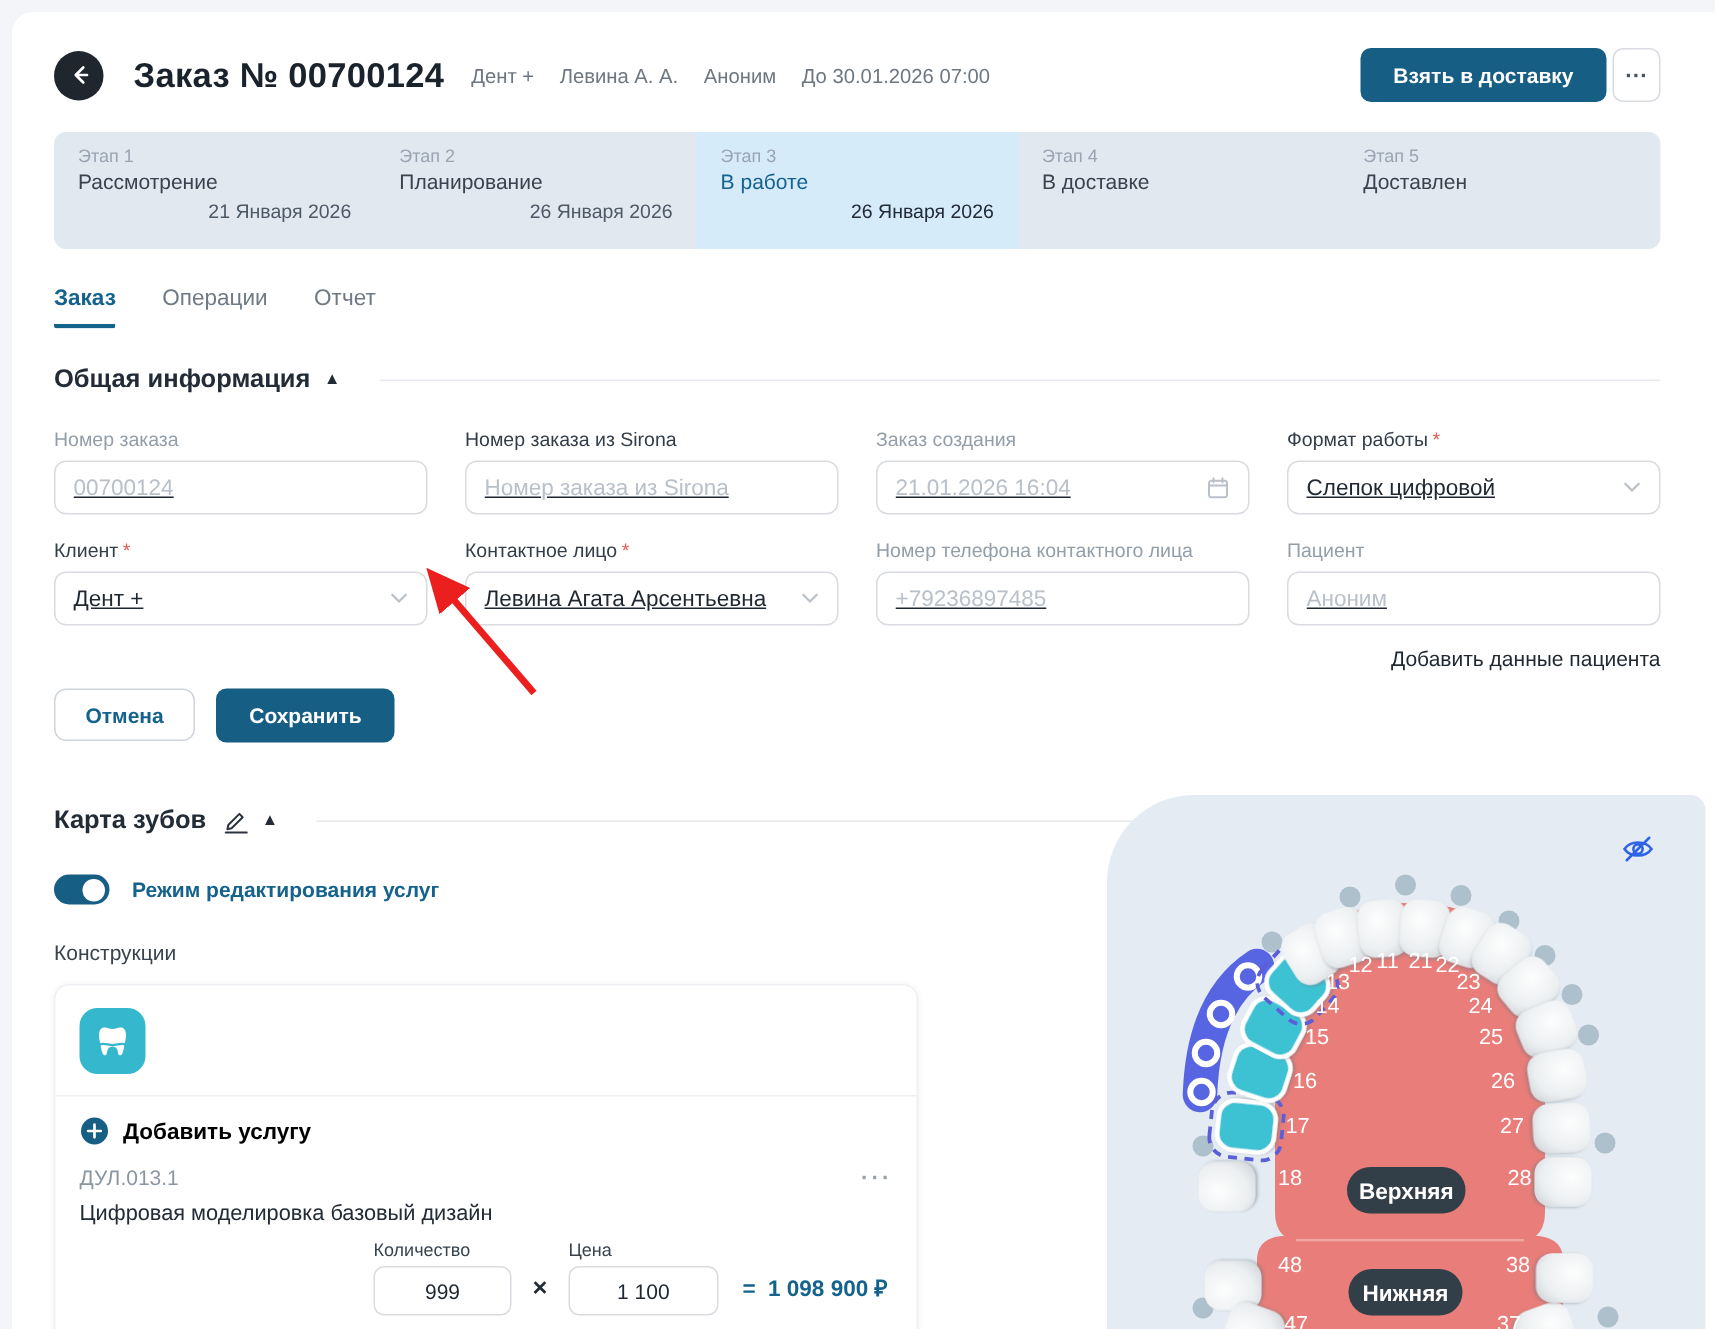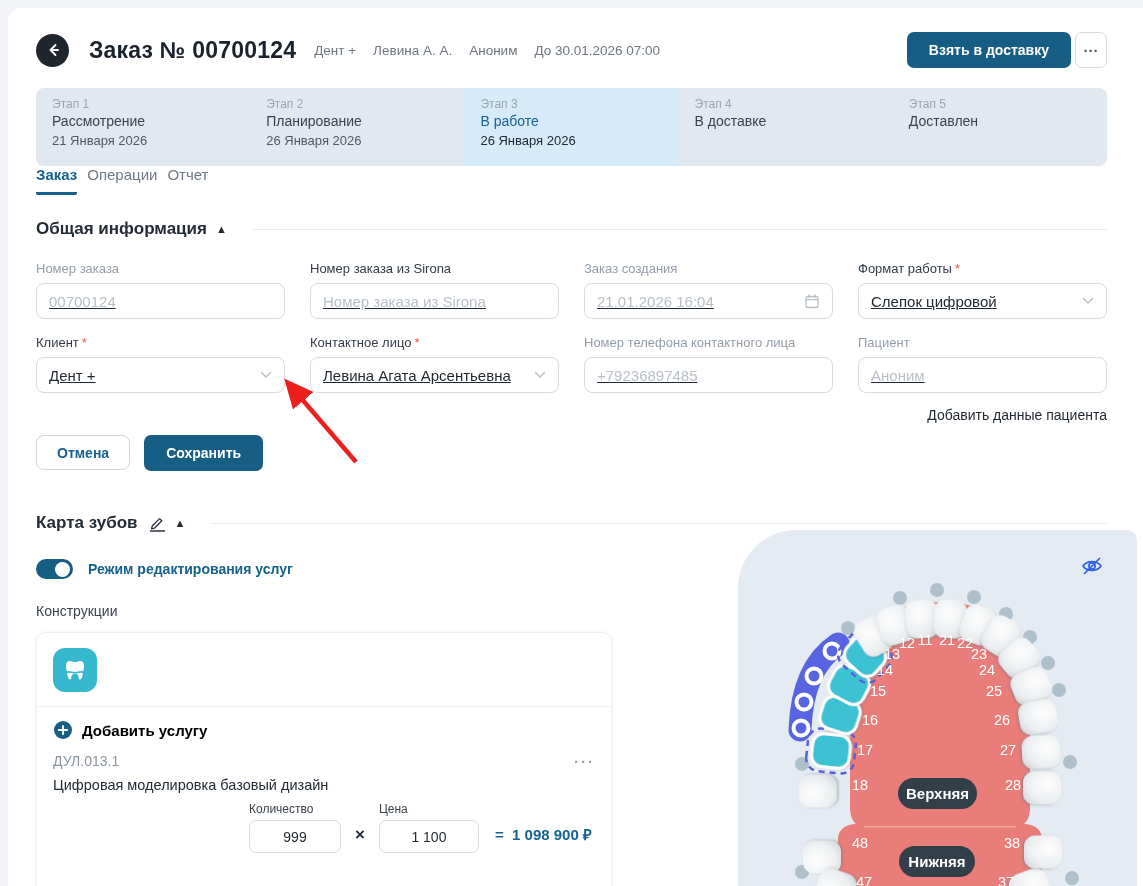--- a/index.html
+++ b/index.html
@@ -20,25 +20,25 @@
   .btn-more { background:#fff; border:1px solid #d8dce1; border-radius:7px; height:36px; width:32px;
               color:#4a545e; font-size:15px; font-weight:bold; cursor:pointer; line-height:1; }
 
   
   .stages { display:flex; margin-top:18px; background:#e2e8f0; border-radius:8px; overflow:hidden; height:78px; }
   .stage { flex:1; padding:9px 16px 0 16px; cursor:pointer; }
   .stage.active { background:#d6ebfa; }
   .stage-step { font-size:12px; color:#9aa5b3; }
   .stage-name { font-size:14px; color:#39434f; margin-top:2px; }
   .stage.active .stage-name { color:#15638d; font-weight:500; }
-  .stage-date { font-size:13px; color:#4e5966; margin-top:4px; }
+  .stage-date { font-size:13px; color:#4e5966; margin-top:4px;text-align:right; }
   .stage.active .stage-date { color:#222b36; font-weight:500; }
 
   
-  .tabs { display:flex; gap:10px; }
+  .tabs { display:flex; gap:31px; margin-top:24px; }
   .tab { font-size:15px; color:#6f7a86; font-weight:500; padding-bottom:9px; cursor:pointer;
          border-bottom:3px solid transparent; }
   .tab.active { color:#15638d; font-weight:bold; border-bottom-color:#15638d; border-radius:2px; }
 
   
   .section-head { display:flex; align-items:center; margin-top:24px; cursor:pointer; }
   .section-title { font-size:17px; font-weight:bold; color:#222b36; }
   .caret { font-size:11px; color:#222b36; margin-left:9px; }
   .section-rule { flex:1; border-top:1px solid #e6e9ed; margin-left:26px; }
   .pencil { margin-left:11px; display:flex; }

